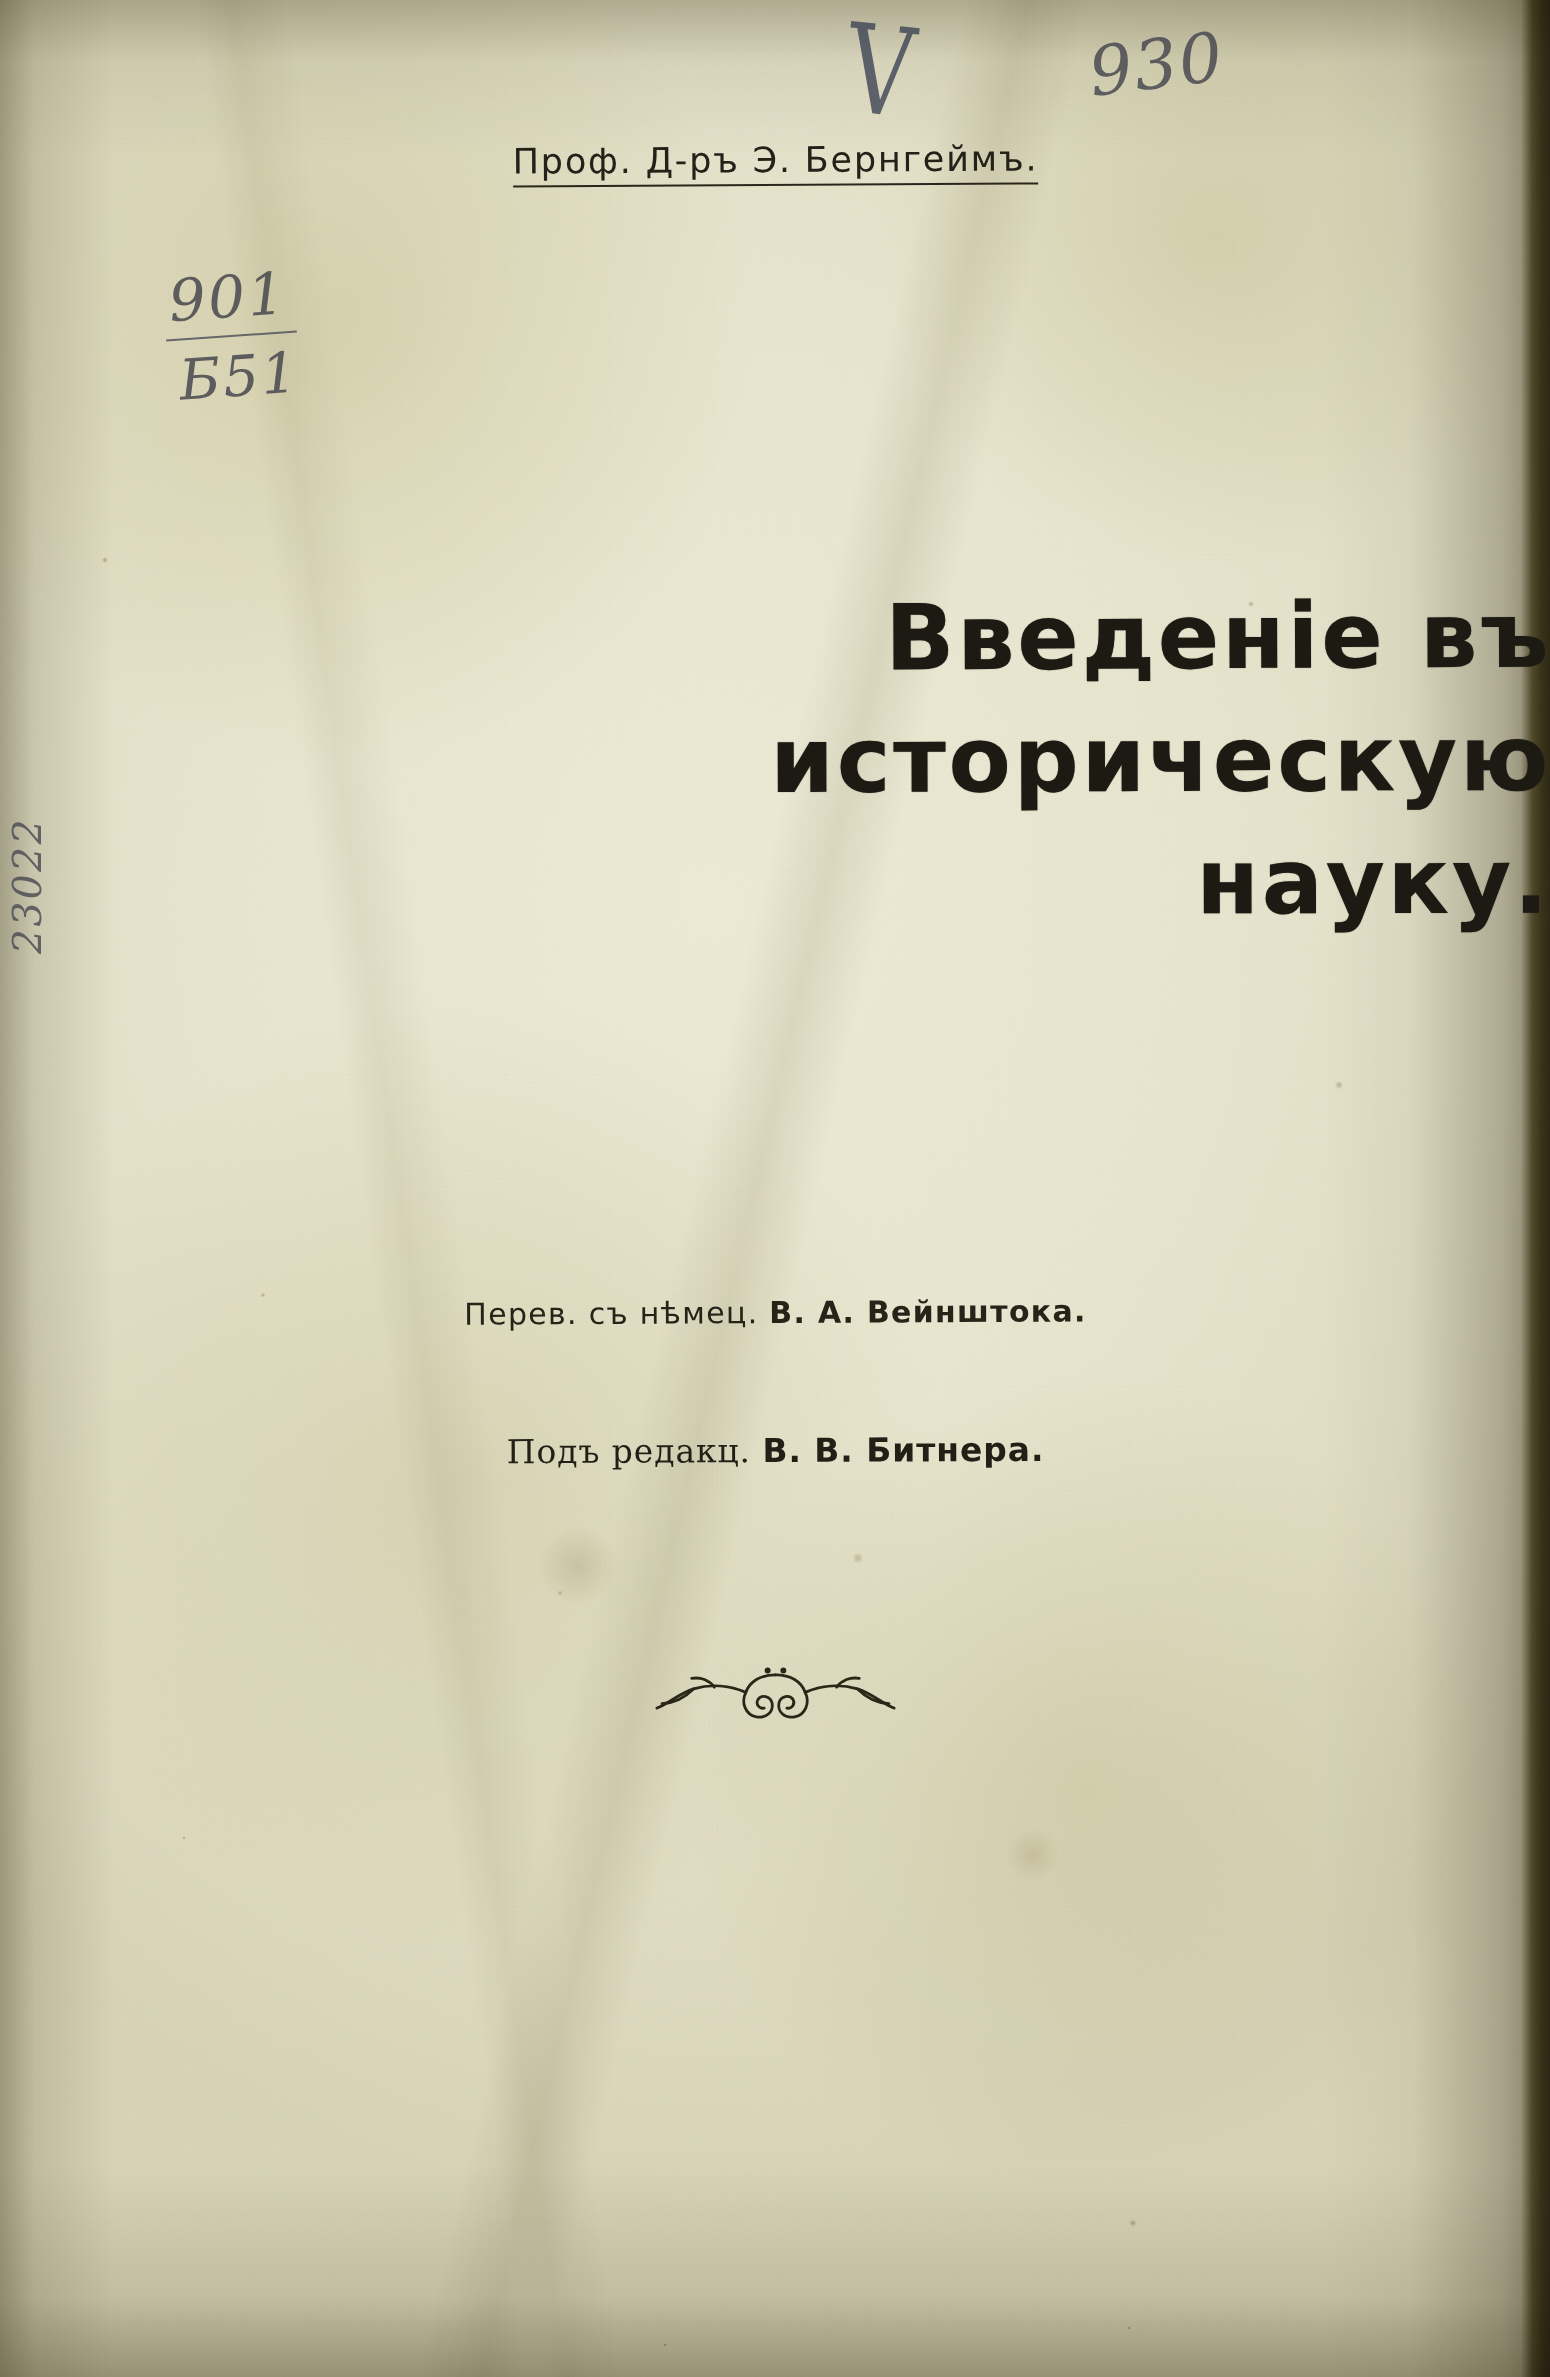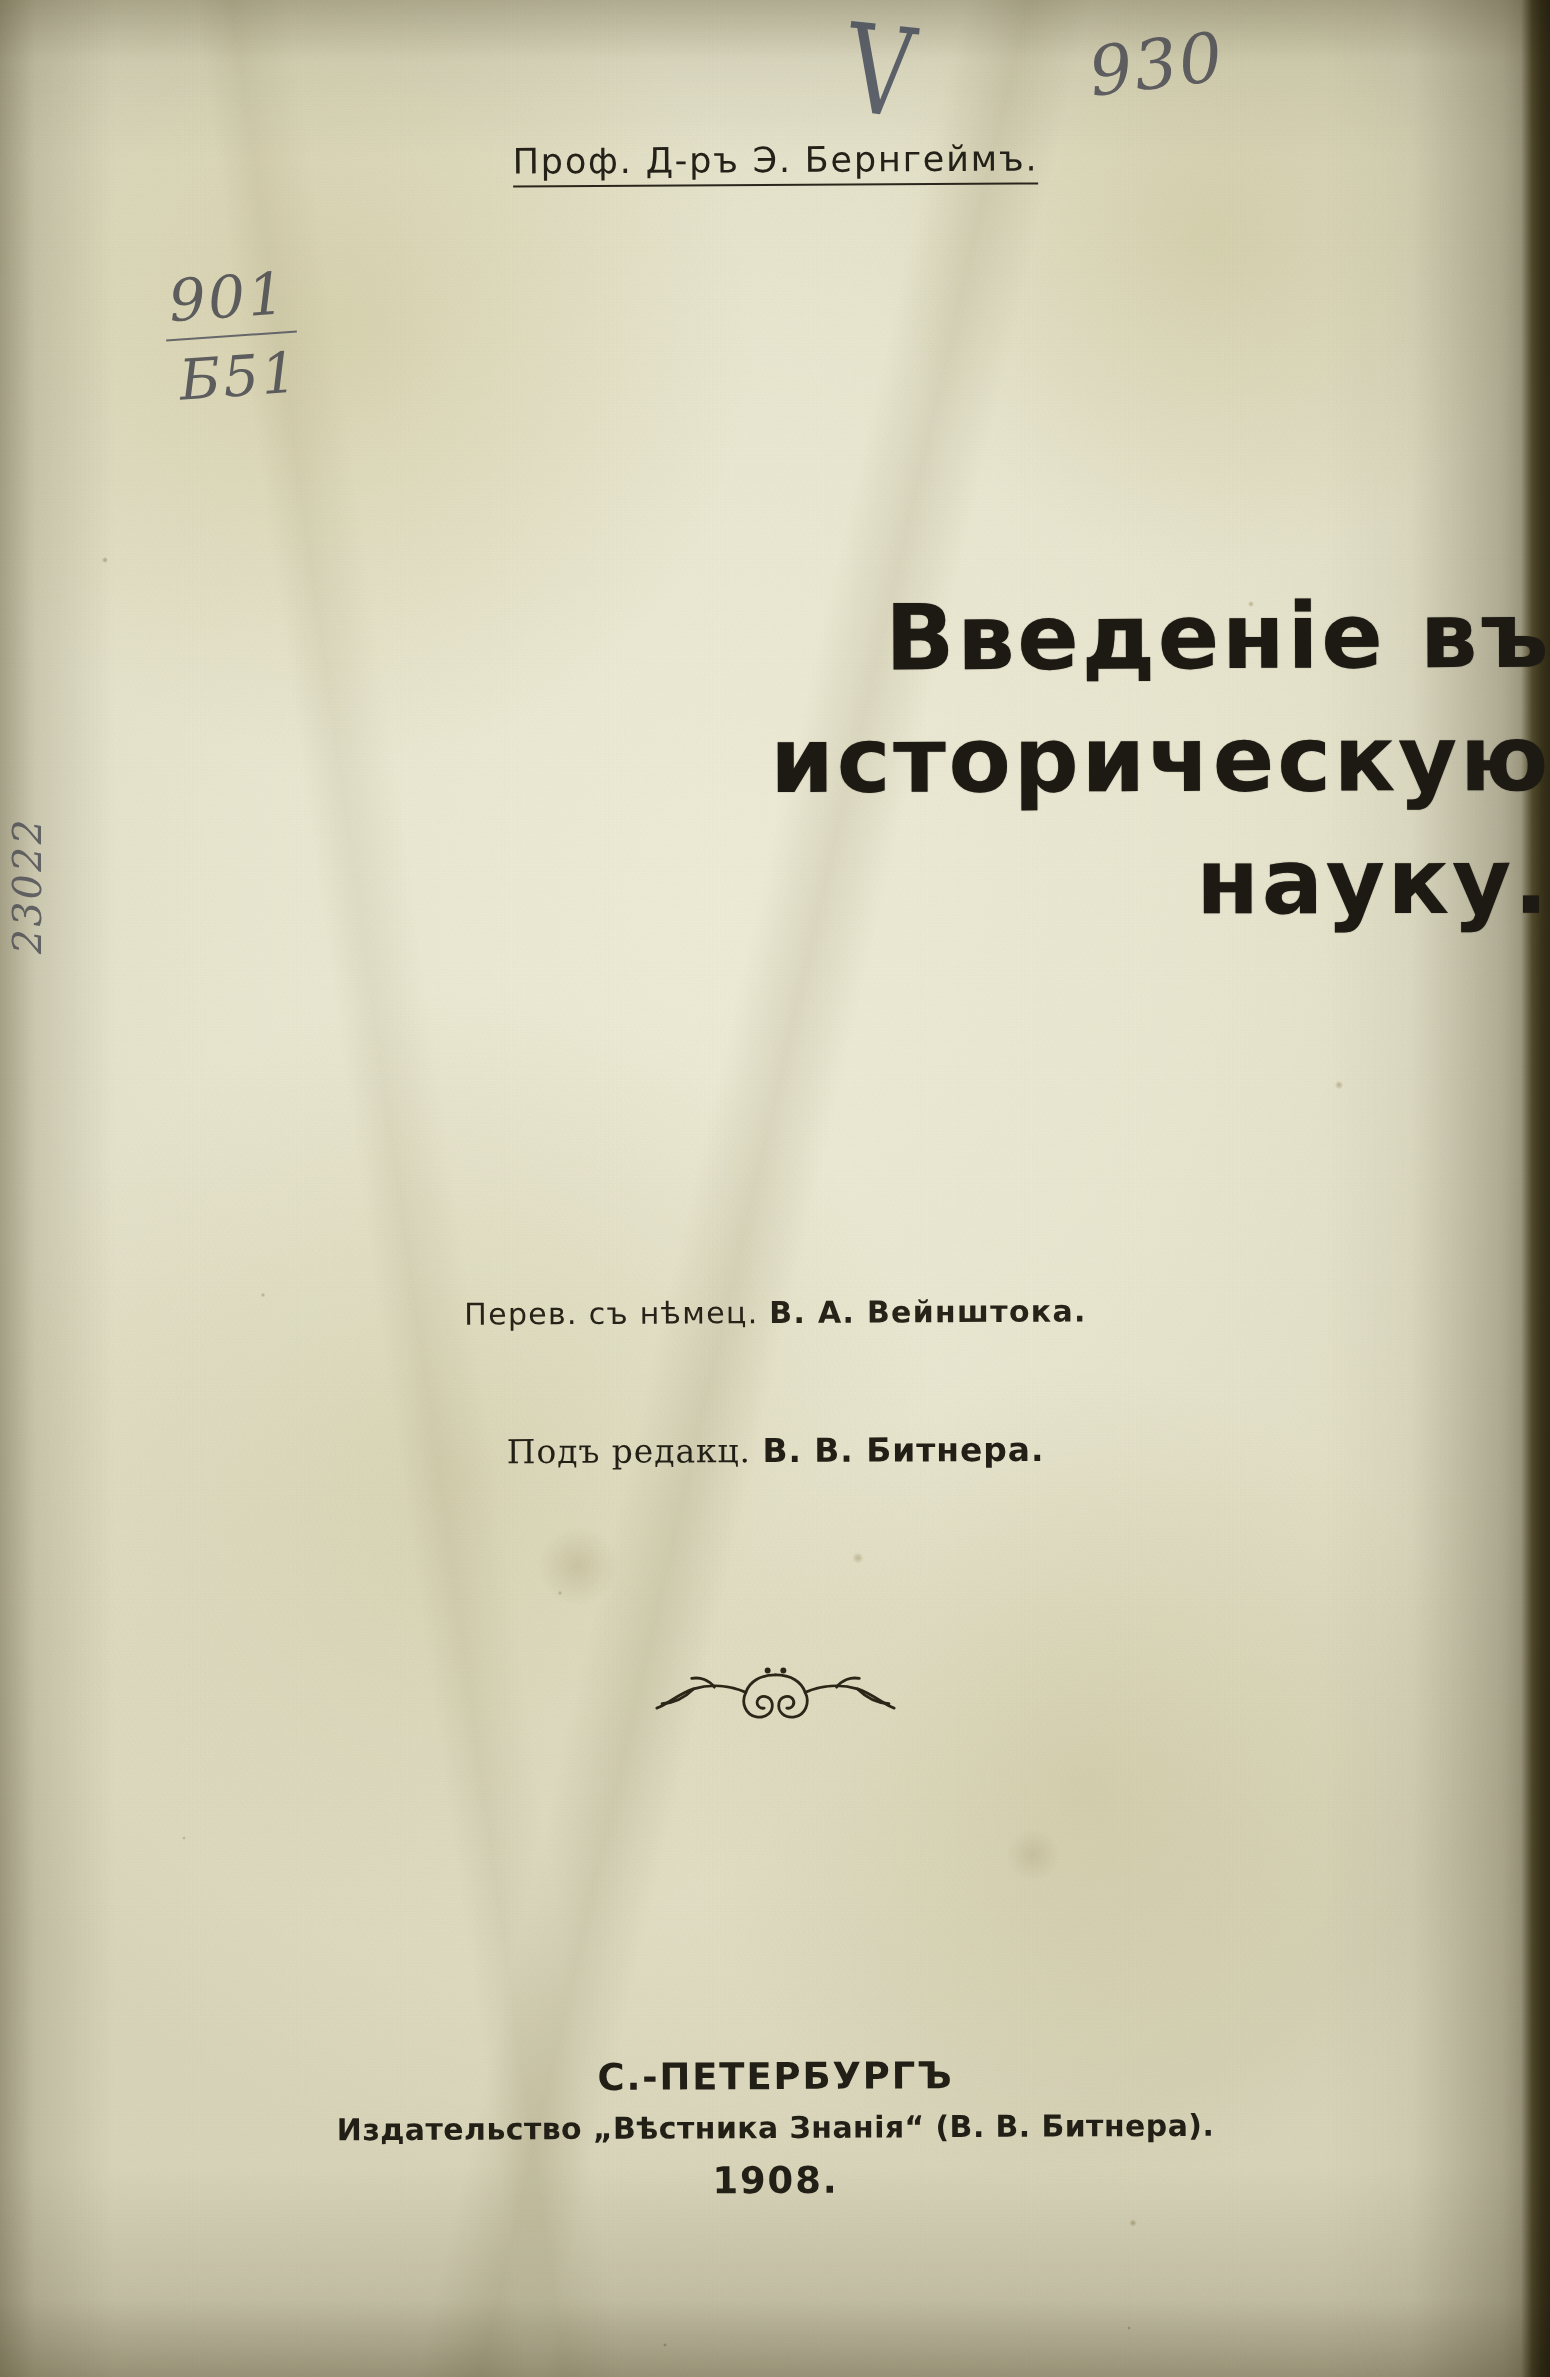--- a/index.html
+++ b/index.html
@@ -304,25 +304,20 @@
         <path d="M224 44 C230 56 224 70 212 72 C200 74 192 66 194 56 C196 48 206 46 210 52 C213 57 209 63 203 62"></path>
         <path d="M156 44 C138 36 116 34 96 40 C78 46 66 58 54 62"></path>
         <path d="M224 44 C242 36 264 34 284 40 C302 46 314 58 326 62"></path>
         <path d="M96 40 C86 50 74 56 60 57"></path>
         <path d="M284 40 C294 50 306 56 320 57"></path>
         <path d="M120 38 C114 30 104 26 94 28"></path>
         <path d="M260 38 C266 30 276 26 286 28"></path>
       </svg>
     </div>
 
-    <div class="imprint">
-      <div class="city">С.-ПЕТЕРБУРГЪ</div>
-      <div class="publisher">Издательство „Вѣстника Знанія“ (В. В. Битнера).</div>
-      <div class="year">1908.</div>
-    </div>
 
   </div>
 
   <div class="hand mark-930">930</div>
   <div class="hand mark-check">V</div>
 
   <div class="hand shelfmark">
     <span class="num">901</span>
     <span class="cut">Б51</span>
   </div>

